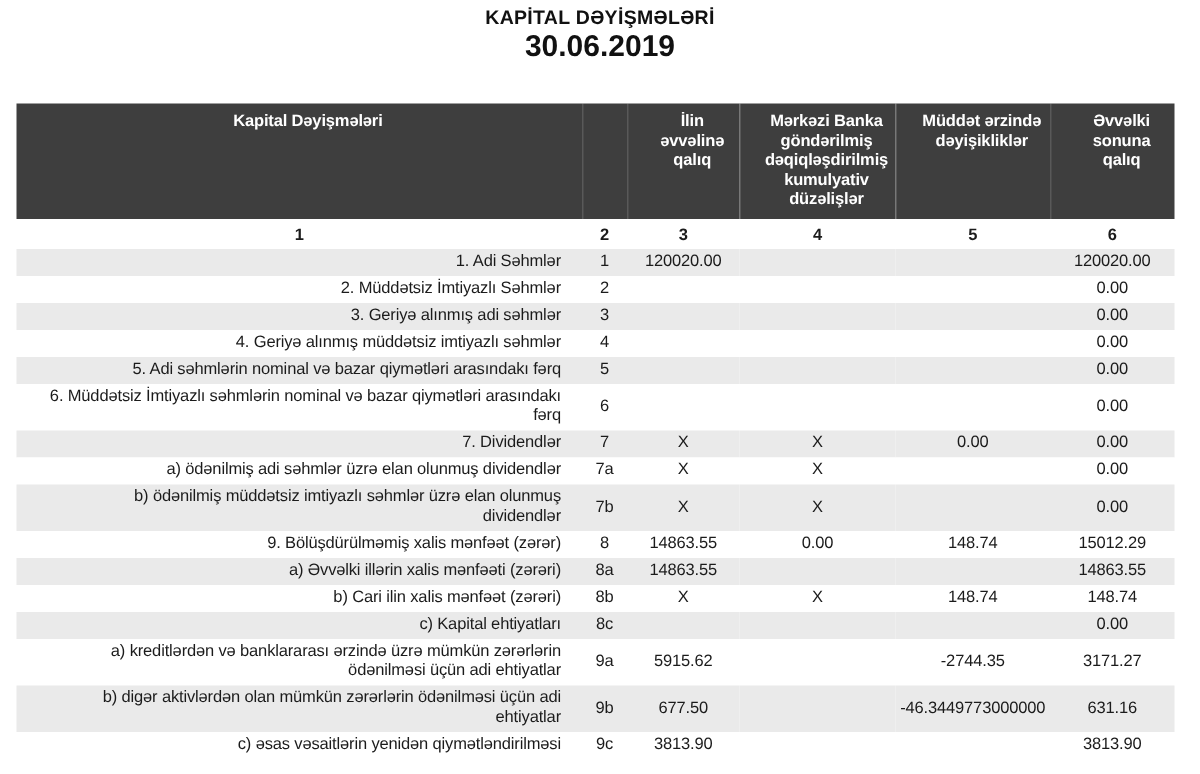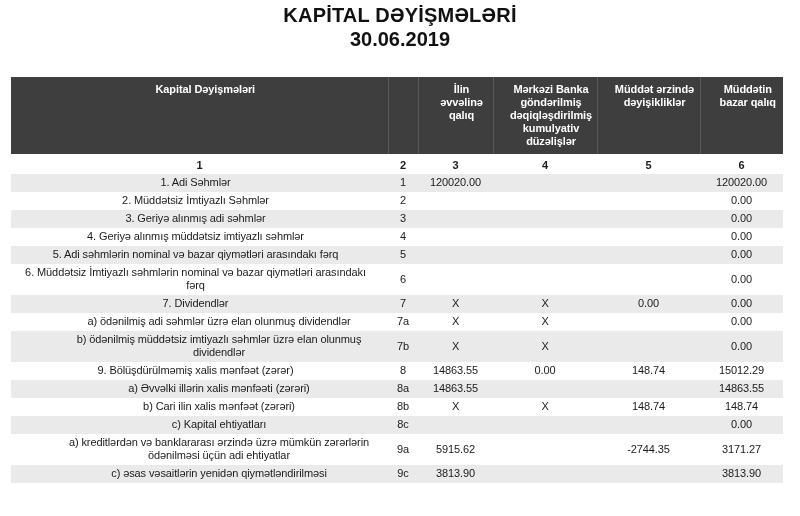--- a/index.html
+++ b/index.html
@@ -11,21 +11,21 @@
   *{margin:0;padding:0;box-sizing:border-box;}
   html,body{background:#FFFFFF;}
   body{
     width:800px;height:516px;overflow:hidden;
     font-family:"Liberation Sans","DejaVu Sans",sans-serif;
     color:var(--body-text);
   }
   .page{width:800px;height:516px;position:relative;}
   .title-block{text-align:center;padding-top:4px;}
   .report-title{
-    font-size:20px;font-weight:bold;letter-spacing:0.2px;color:#111;
+    font-size:13px;font-weight:bold;letter-spacing:0.2px;color:#111;
   }
   .report-date{
     font-size:20px;font-weight:bold;color:#111;margin-top:1px;
   }
   table.capital{
     border-collapse:collapse;table-layout:fixed;
     width:772px;margin:26px 0 0 11px;
     font-size:11px;letter-spacing:-0.1px;
   }
   col.c-label{width:377px;}
@@ -44,21 +44,21 @@
   thead tr.head-labels th:first-child{border-left:none;}
   thead tr.head-nums td{
     background:#FFFFFF;font-weight:bold;text-align:center;
     height:20px;font-size:11px;padding:3px 0 2px 0;
   }
   tbody td{
     padding:2px 0 3px 0;line-height:13px;vertical-align:middle;
   }
   tbody tr:nth-child(odd) td{background:var(--stripe);}
   tbody tr:nth-child(even) td{background:#FFFFFF;}
-  td.cell-label{text-align:center;padding-left:6px;padding-right:14px;}
+  td.cell-label{text-align:right;padding-left:6px;padding-right:14px;}
   tr.indent td.cell-label{padding-left:53px;}
   td.cell-code,td.cell-open,td.cell-adj,td.cell-chg,td.cell-close{text-align:center;}
 </style>
 </head>
 <body>
 
 <div class="page">
   <div class="title-block">
     <div class="report-title">KAPİTAL DƏYİŞMƏLƏRİ</div>
     <div class="report-date">30.06.2019</div>
@@ -73,21 +73,21 @@
         <col class="c-chg">
         <col class="c-close">
     </colgroup>
     <thead>
       <tr class="head-labels">
         <th>Kapital Dəyişmələri</th>
         <th></th>
         <th>İlin əvvəlinə qalıq</th>
         <th>Mərkəzi Banka göndərilmiş dəqiqləşdirilmiş kumulyativ düzəlişlər</th>
         <th>Müddət ərzində dəyişikliklər</th>
-        <th>Müddətin bazar qalıq</th>
+        <th>Əvvəlki sonuna qalıq</th>
       </tr>
       <tr class="head-nums">
         <td>1</td>
         <td>2</td>
         <td>3</td>
         <td>4</td>
         <td>5</td>
         <td>6</td>
       </tr>
     </thead>
@@ -198,20 +198,28 @@
         </tr>
         <tr class="indent">
           <td class="cell-label">a) kreditlərdən və banklararası  ərzində üzrə mümkün zərərlərin ödənilməsi üçün adi ehtiyatlar</td>
           <td class="cell-code">9a</td>
           <td class="cell-open">5915.62</td>
           <td class="cell-adj"></td>
           <td class="cell-chg">-2744.35</td>
           <td class="cell-close">3171.27</td>
         </tr>
         <tr class="indent">
+          <td class="cell-label">b) digər aktivlərdən olan mümkün zərərlərin ödənilməsi üçün adi ehtiyatlar</td>
+          <td class="cell-code">9b</td>
+          <td class="cell-open">677.50</td>
+          <td class="cell-adj"></td>
+          <td class="cell-chg">-46.3449773000000</td>
+          <td class="cell-close">631.16</td>
+        </tr>
+        <tr class="indent">
           <td class="cell-label">c) əsas vəsaitlərin yenidən qiymətləndirilməsi</td>
           <td class="cell-code">9c</td>
           <td class="cell-open">3813.90</td>
           <td class="cell-adj"></td>
           <td class="cell-chg"></td>
           <td class="cell-close">3813.90</td>
         </tr>
       </tbody>
   </table>
 </div>

